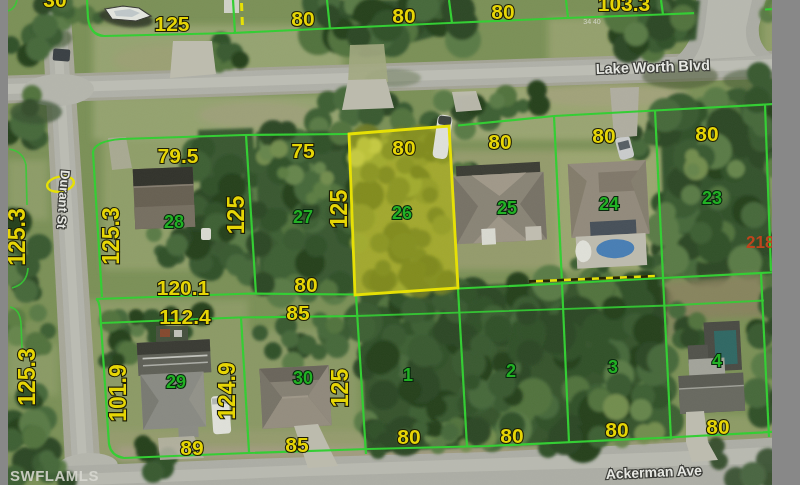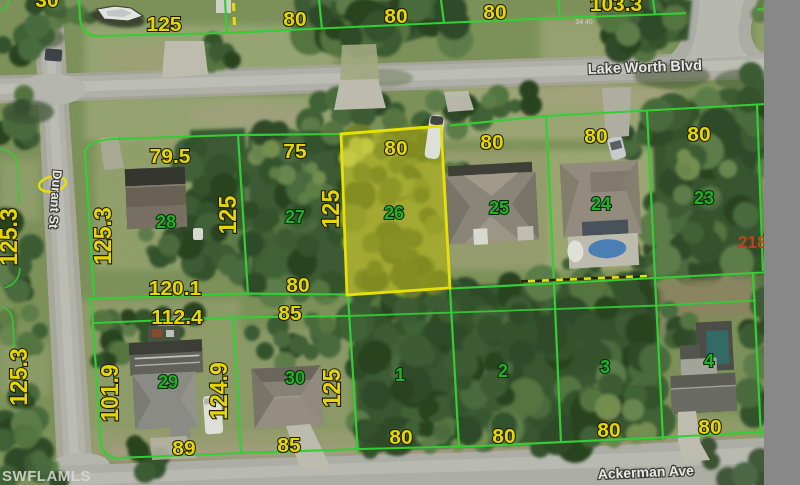--- a/index.html
+++ b/index.html
@@ -1,14 +1,14 @@
 <!DOCTYPE html>
 <html><head><meta charset="utf-8"><style>
 html,body{margin:0;padding:0;background:#888;}
-#map{width:764px;height:485px;position:relative;overflow:hidden;}
+#map{width:764px;height:485px;position:relative;overflow:hidden;padding-left:8px;}
 text{font-family:"Liberation Sans",sans-serif;}
 .dim{font-weight:bold;fill:#f2df00;stroke:#1a1a00;stroke-width:2.2px;paint-order:stroke;font-size:21px;}
 .dimv{font-weight:bold;fill:#f2df00;stroke:#1a1a00;stroke-width:2.2px;paint-order:stroke;font-size:23px;}
 .lot{font-weight:bold;fill:#1fb822;stroke:#05230a;stroke-width:2.2px;paint-order:stroke;font-size:18px;}
 .road{font-weight:bold;fill:#f2f2ee;stroke:#3c3c38;stroke-width:2.4px;paint-order:stroke;font-size:15px;}
 </style></head><body>
 <div id="map">
 <svg width="800" height="485" viewBox="0 0 800 485">
 <defs>
 <filter id="soft" x="-20%" y="-20%" width="140%" height="140%">

